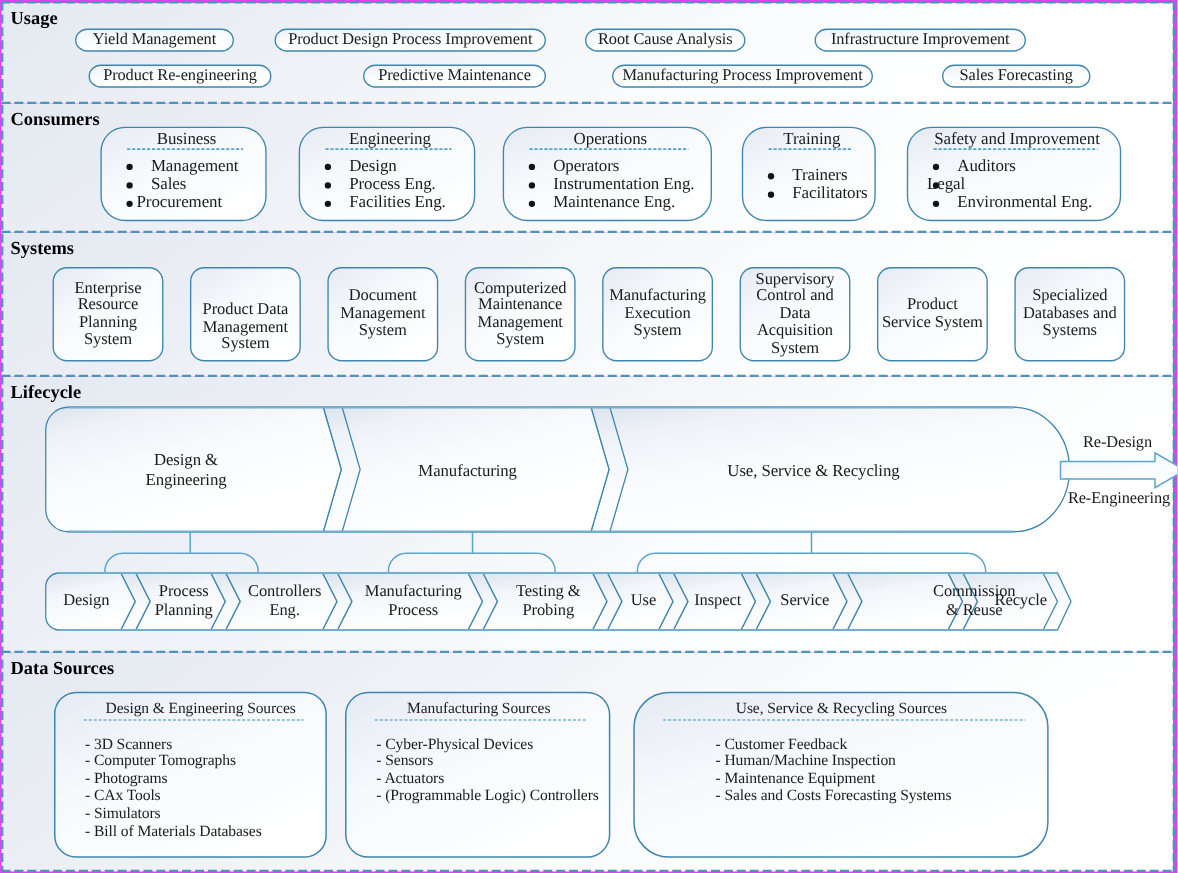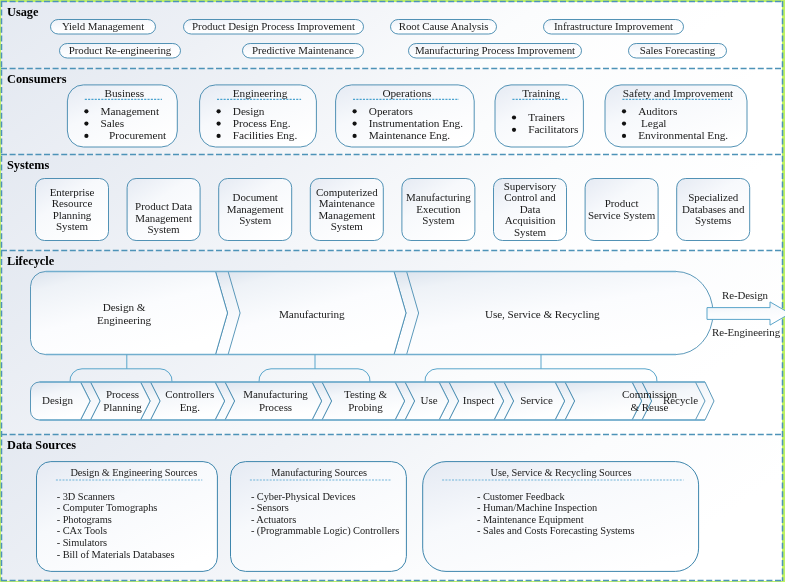--- a/index.html
+++ b/index.html
@@ -1,17 +1,17 @@
 <!DOCTYPE html>
 <html><head>
 <meta charset="utf-8">
 <style>
   html,body{margin:0;padding:0;background:#fff;}
   body{width:785px;height:582px;font-family:"Liberation Serif","DejaVu Serif",serif;-webkit-font-smoothing:antialiased;}
-  #root{position:relative;width:785px;height:582px;overflow:hidden;background:#bef264;}
+  #root{position:relative;width:785px;height:582px;overflow:hidden;background:#d946ef;}
   .secbg{position:absolute;left:1px;width:781px;}
   .sec-title{position:absolute;font-weight:bold;font-size:12.3px;color:#000;}
   .layer{position:absolute;left:0;top:0;width:785px;height:582px;}
   .lbl{position:absolute;color:#1b1b1b;letter-spacing:-0.06px;}
   .ctr{display:flex;align-items:center;justify-content:center;text-align:center;white-space:pre-line;}
 </style>
 </head>
 <body>
 
 <div id="root">
@@ -218,35 +218,35 @@
 <div class="lbl" style="left:183px;top:20.0px;width:181px;text-align:center;font-size:10.9px;line-height:13.5px;">Product Design Process Improvement</div>
 <div class="lbl" style="left:390px;top:20.0px;width:107px;text-align:center;font-size:10.9px;line-height:13.5px;">Root Cause Analysis</div>
 <div class="lbl" style="left:543px;top:20.0px;width:141px;text-align:center;font-size:10.9px;line-height:13.5px;">Infrastructure Improvement</div>
 <div class="lbl" style="left:59px;top:44.0px;width:122px;text-align:center;font-size:10.9px;line-height:13.5px;">Product Re-engineering</div>
 <div class="lbl" style="left:242px;top:44.0px;width:122px;text-align:center;font-size:10.9px;line-height:13.5px;">Predictive Maintenance</div>
 <div class="lbl" style="left:408px;top:44.0px;width:174px;text-align:center;font-size:10.9px;line-height:13.5px;">Manufacturing Process Improvement</div>
 <div class="lbl" style="left:628px;top:44.0px;width:99px;text-align:center;font-size:10.9px;line-height:13.5px;">Sales Forecasting</div>
 <div class="lbl" style="left:69.4px;top:87.0px;width:109.9px;text-align:center;font-size:11.3px;line-height:12px;">Business</div>
 <div class="lbl" style="left:100.60000000000001px;top:104.7px;font-size:11.3px;line-height:12.3px;">Management</div>
 <div class="lbl" style="left:100.60000000000001px;top:117.0px;font-size:11.3px;line-height:12.3px;">Sales</div>
-<div class="lbl" style="left:109px;top:129.3px;font-size:11.3px;line-height:12.3px;">Procurement</div>
+<div class="lbl" style="left:91px;top:129.3px;font-size:11.3px;line-height:12.3px;">Procurement</div>
 <div class="lbl" style="left:201.6px;top:87.0px;width:116.8px;text-align:center;font-size:11.3px;line-height:12px;">Engineering</div>
 <div class="lbl" style="left:232.8px;top:104.7px;font-size:11.3px;line-height:12.3px;">Design</div>
 <div class="lbl" style="left:232.8px;top:117.0px;font-size:11.3px;line-height:12.3px;">Process Eng.</div>
 <div class="lbl" style="left:232.8px;top:129.3px;font-size:11.3px;line-height:12.3px;">Facilities Eng.</div>
 <div class="lbl" style="left:337.6px;top:87.0px;width:138.6px;text-align:center;font-size:11.3px;line-height:12px;">Operations</div>
 <div class="lbl" style="left:368.8px;top:104.7px;font-size:11.3px;line-height:12.3px;">Operators</div>
 <div class="lbl" style="left:368.8px;top:117.0px;font-size:11.3px;line-height:12.3px;">Instrumentation Eng.</div>
 <div class="lbl" style="left:368.8px;top:129.3px;font-size:11.3px;line-height:12.3px;">Maintenance Eng.</div>
 <div class="lbl" style="left:497.0px;top:87.0px;width:88.4px;text-align:center;font-size:11.3px;line-height:12px;">Training</div>
 <div class="lbl" style="left:528.2px;top:110.9px;font-size:11.3px;line-height:12.3px;">Trainers</div>
 <div class="lbl" style="left:528.2px;top:123.20000000000002px;font-size:11.3px;line-height:12.3px;">Facilitators</div>
 <div class="lbl" style="left:607.0px;top:87.0px;width:142.0px;text-align:center;font-size:11.3px;line-height:12px;">Safety and Improvement</div>
 <div class="lbl" style="left:638.2px;top:104.7px;font-size:11.3px;line-height:12.3px;">Auditors</div>
-<div class="lbl" style="left:641px;top:117.0px;font-size:11.3px;line-height:12.3px;">Legal</div>
+<div class="lbl" style="left:618px;top:117.0px;font-size:11.3px;line-height:12.3px;">Legal</div>
 <div class="lbl" style="left:638.2px;top:129.3px;font-size:11.3px;line-height:12.3px;">Environmental Eng.</div>
 <div class="lbl ctr" style="left:38.0px;top:178.0px;width:68.0px;height:63.0px;font-size:11.0px;line-height:11.5px;">Enterprise Resource Planning System</div>
 <div class="lbl ctr" style="left:129.6px;top:178.0px;width:68.0px;height:81px;font-size:11.0px;line-height:11.5px;font-family:Liberation Serif, serif;">Product Data Management System</div>
 <div class="lbl ctr" style="left:221.2px;top:178.0px;width:68.0px;height:63.0px;font-size:11.0px;line-height:11.5px;">Document Management System</div>
 <div class="lbl ctr" style="left:312.8px;top:178.0px;width:68.0px;height:63.0px;font-size:11.0px;line-height:11.5px;">Computerized Maintenance Management System</div>
 <div class="lbl ctr" style="left:404.4px;top:178.0px;width:68.0px;height:63.0px;font-size:11.0px;line-height:11.5px;">Manufacturing Execution System</div>
 <div class="lbl ctr" style="left:496.0px;top:178.0px;width:68.0px;height:63.0px;font-size:11.0px;line-height:11.5px;">Supervisory Control and Data Acquisition System</div>
 <div class="lbl ctr" style="left:587.6px;top:178.0px;width:68.0px;height:63.0px;font-size:11.0px;line-height:11.5px;">Product Service System</div>
 <div class="lbl ctr" style="left:679.2px;top:178.0px;width:68.0px;height:63.0px;font-size:11.0px;line-height:11.5px;">Specialized Databases and Systems</div>
 <div class="lbl ctr" style="left:31.5px;top:272.8px;width:185.0px;height:83.0px;font-size:11.2px;line-height:13.4px;">Design &amp;

